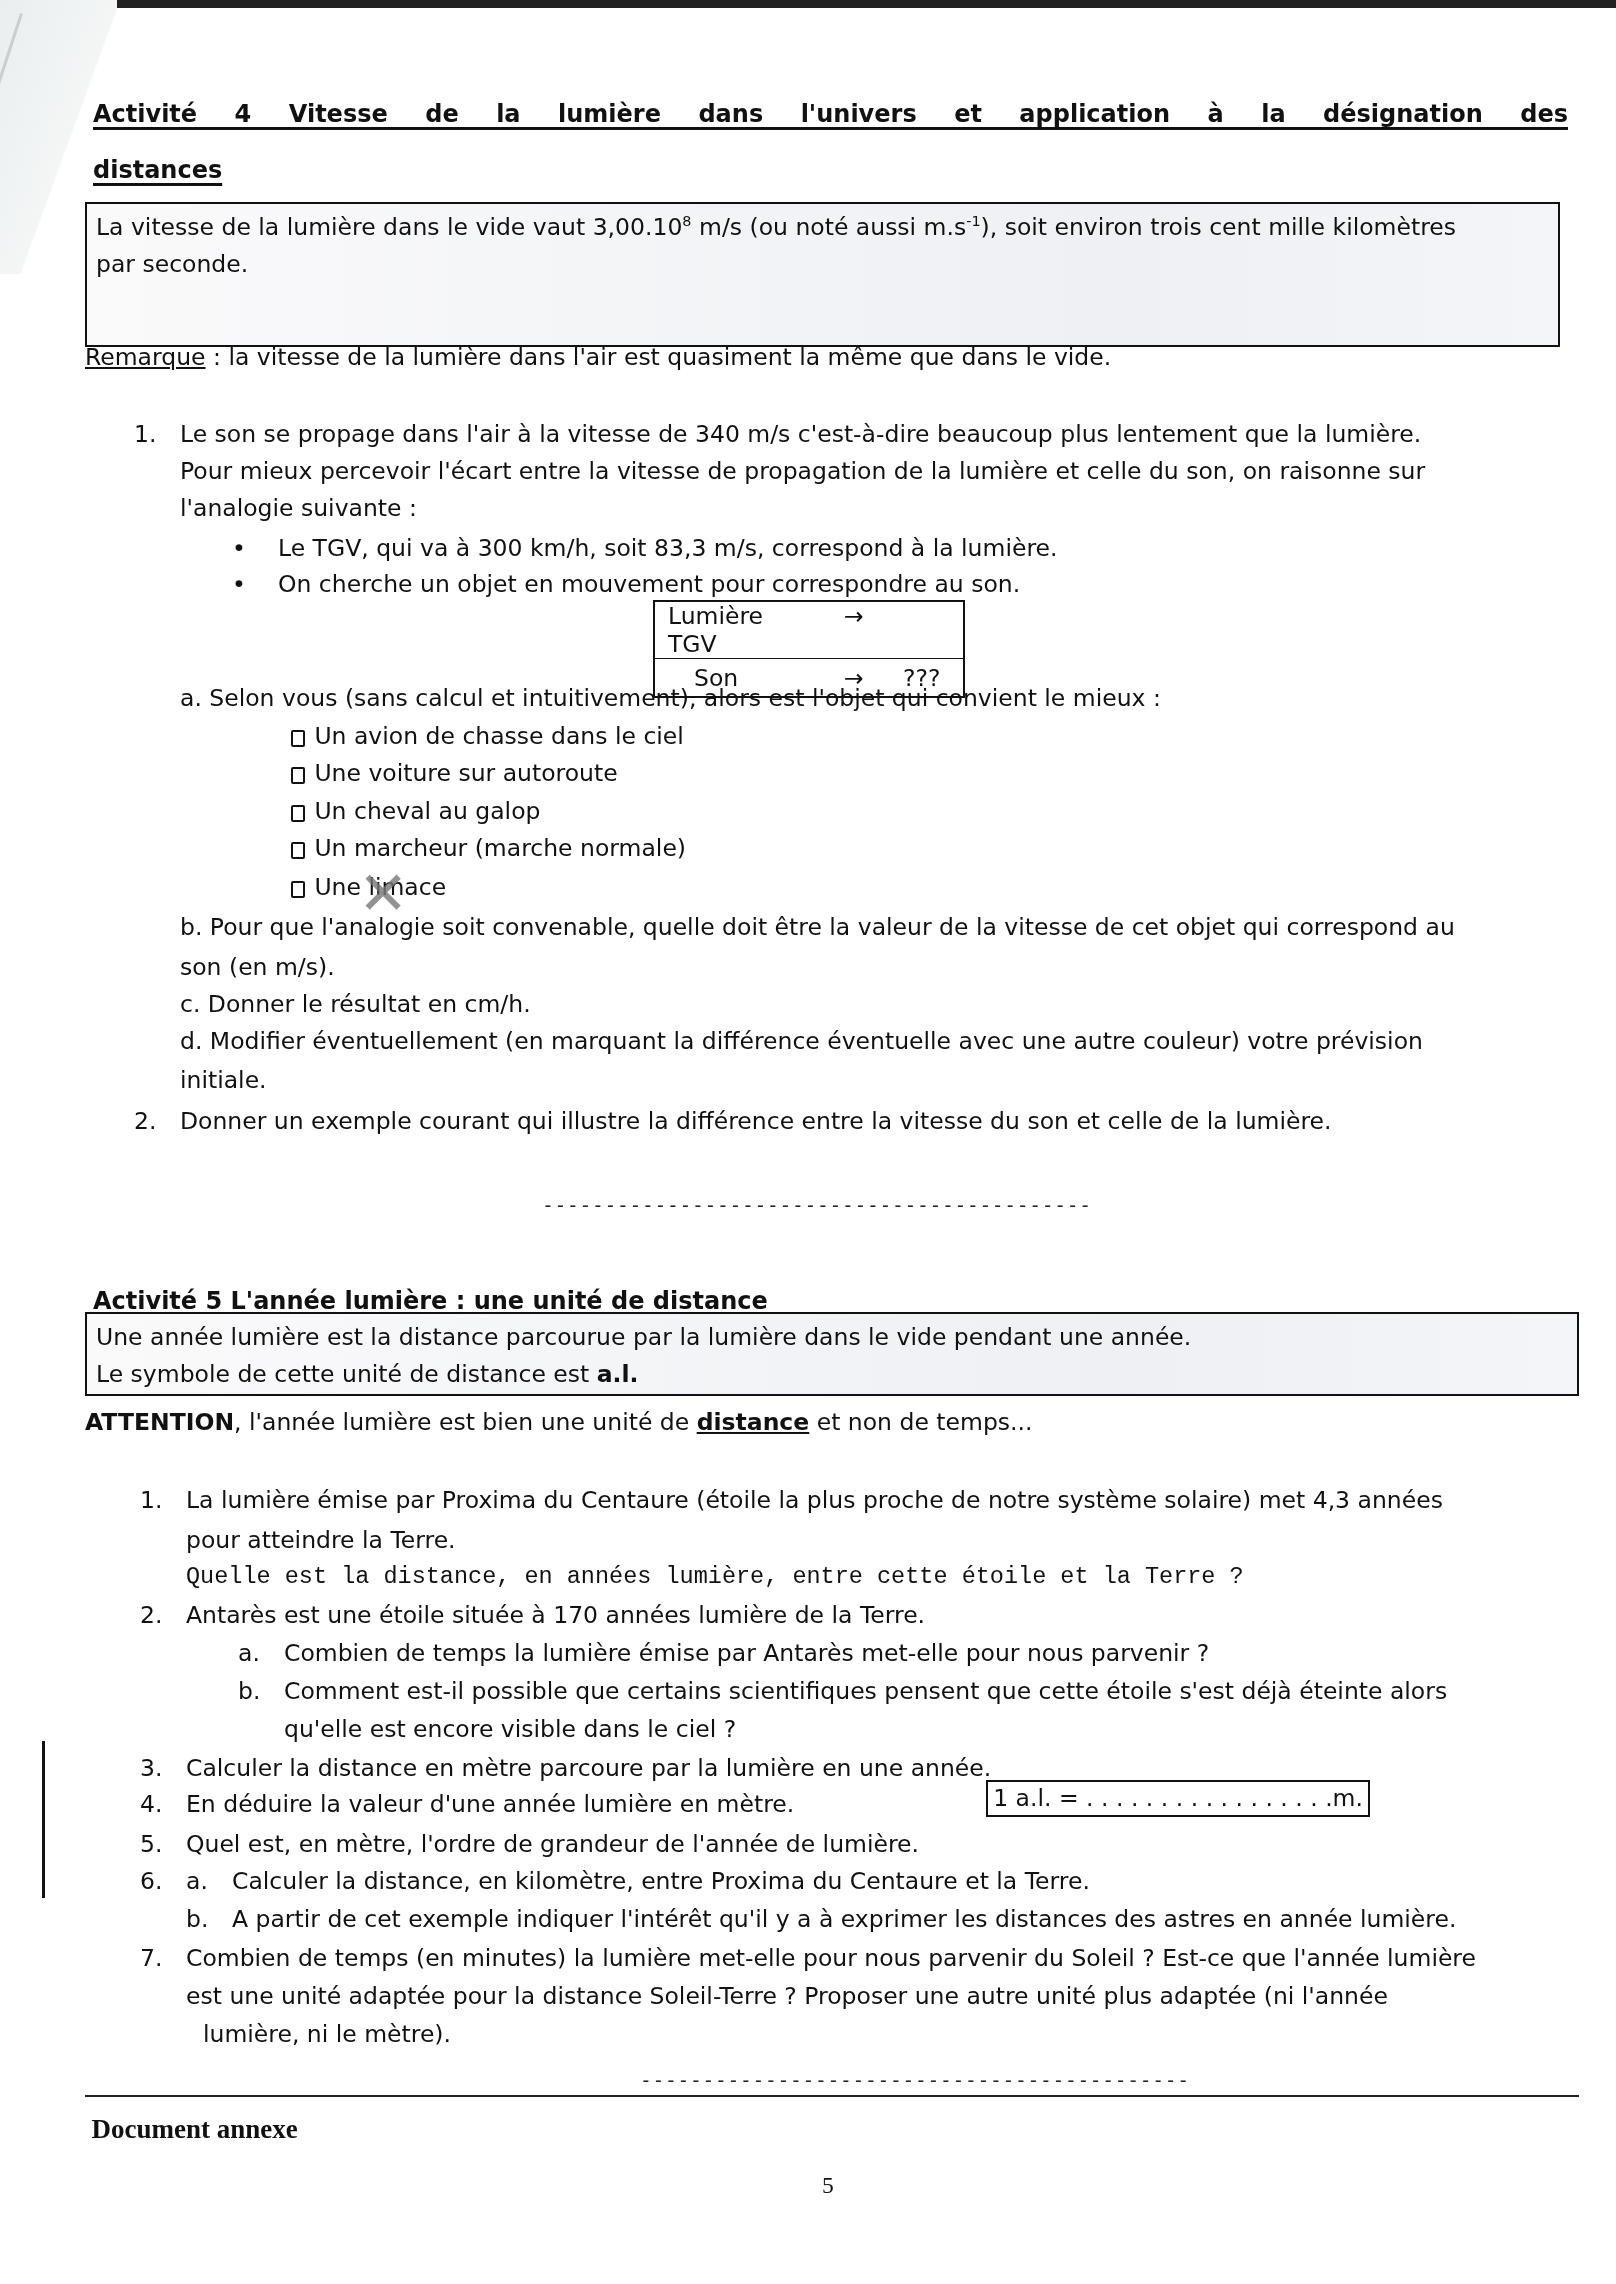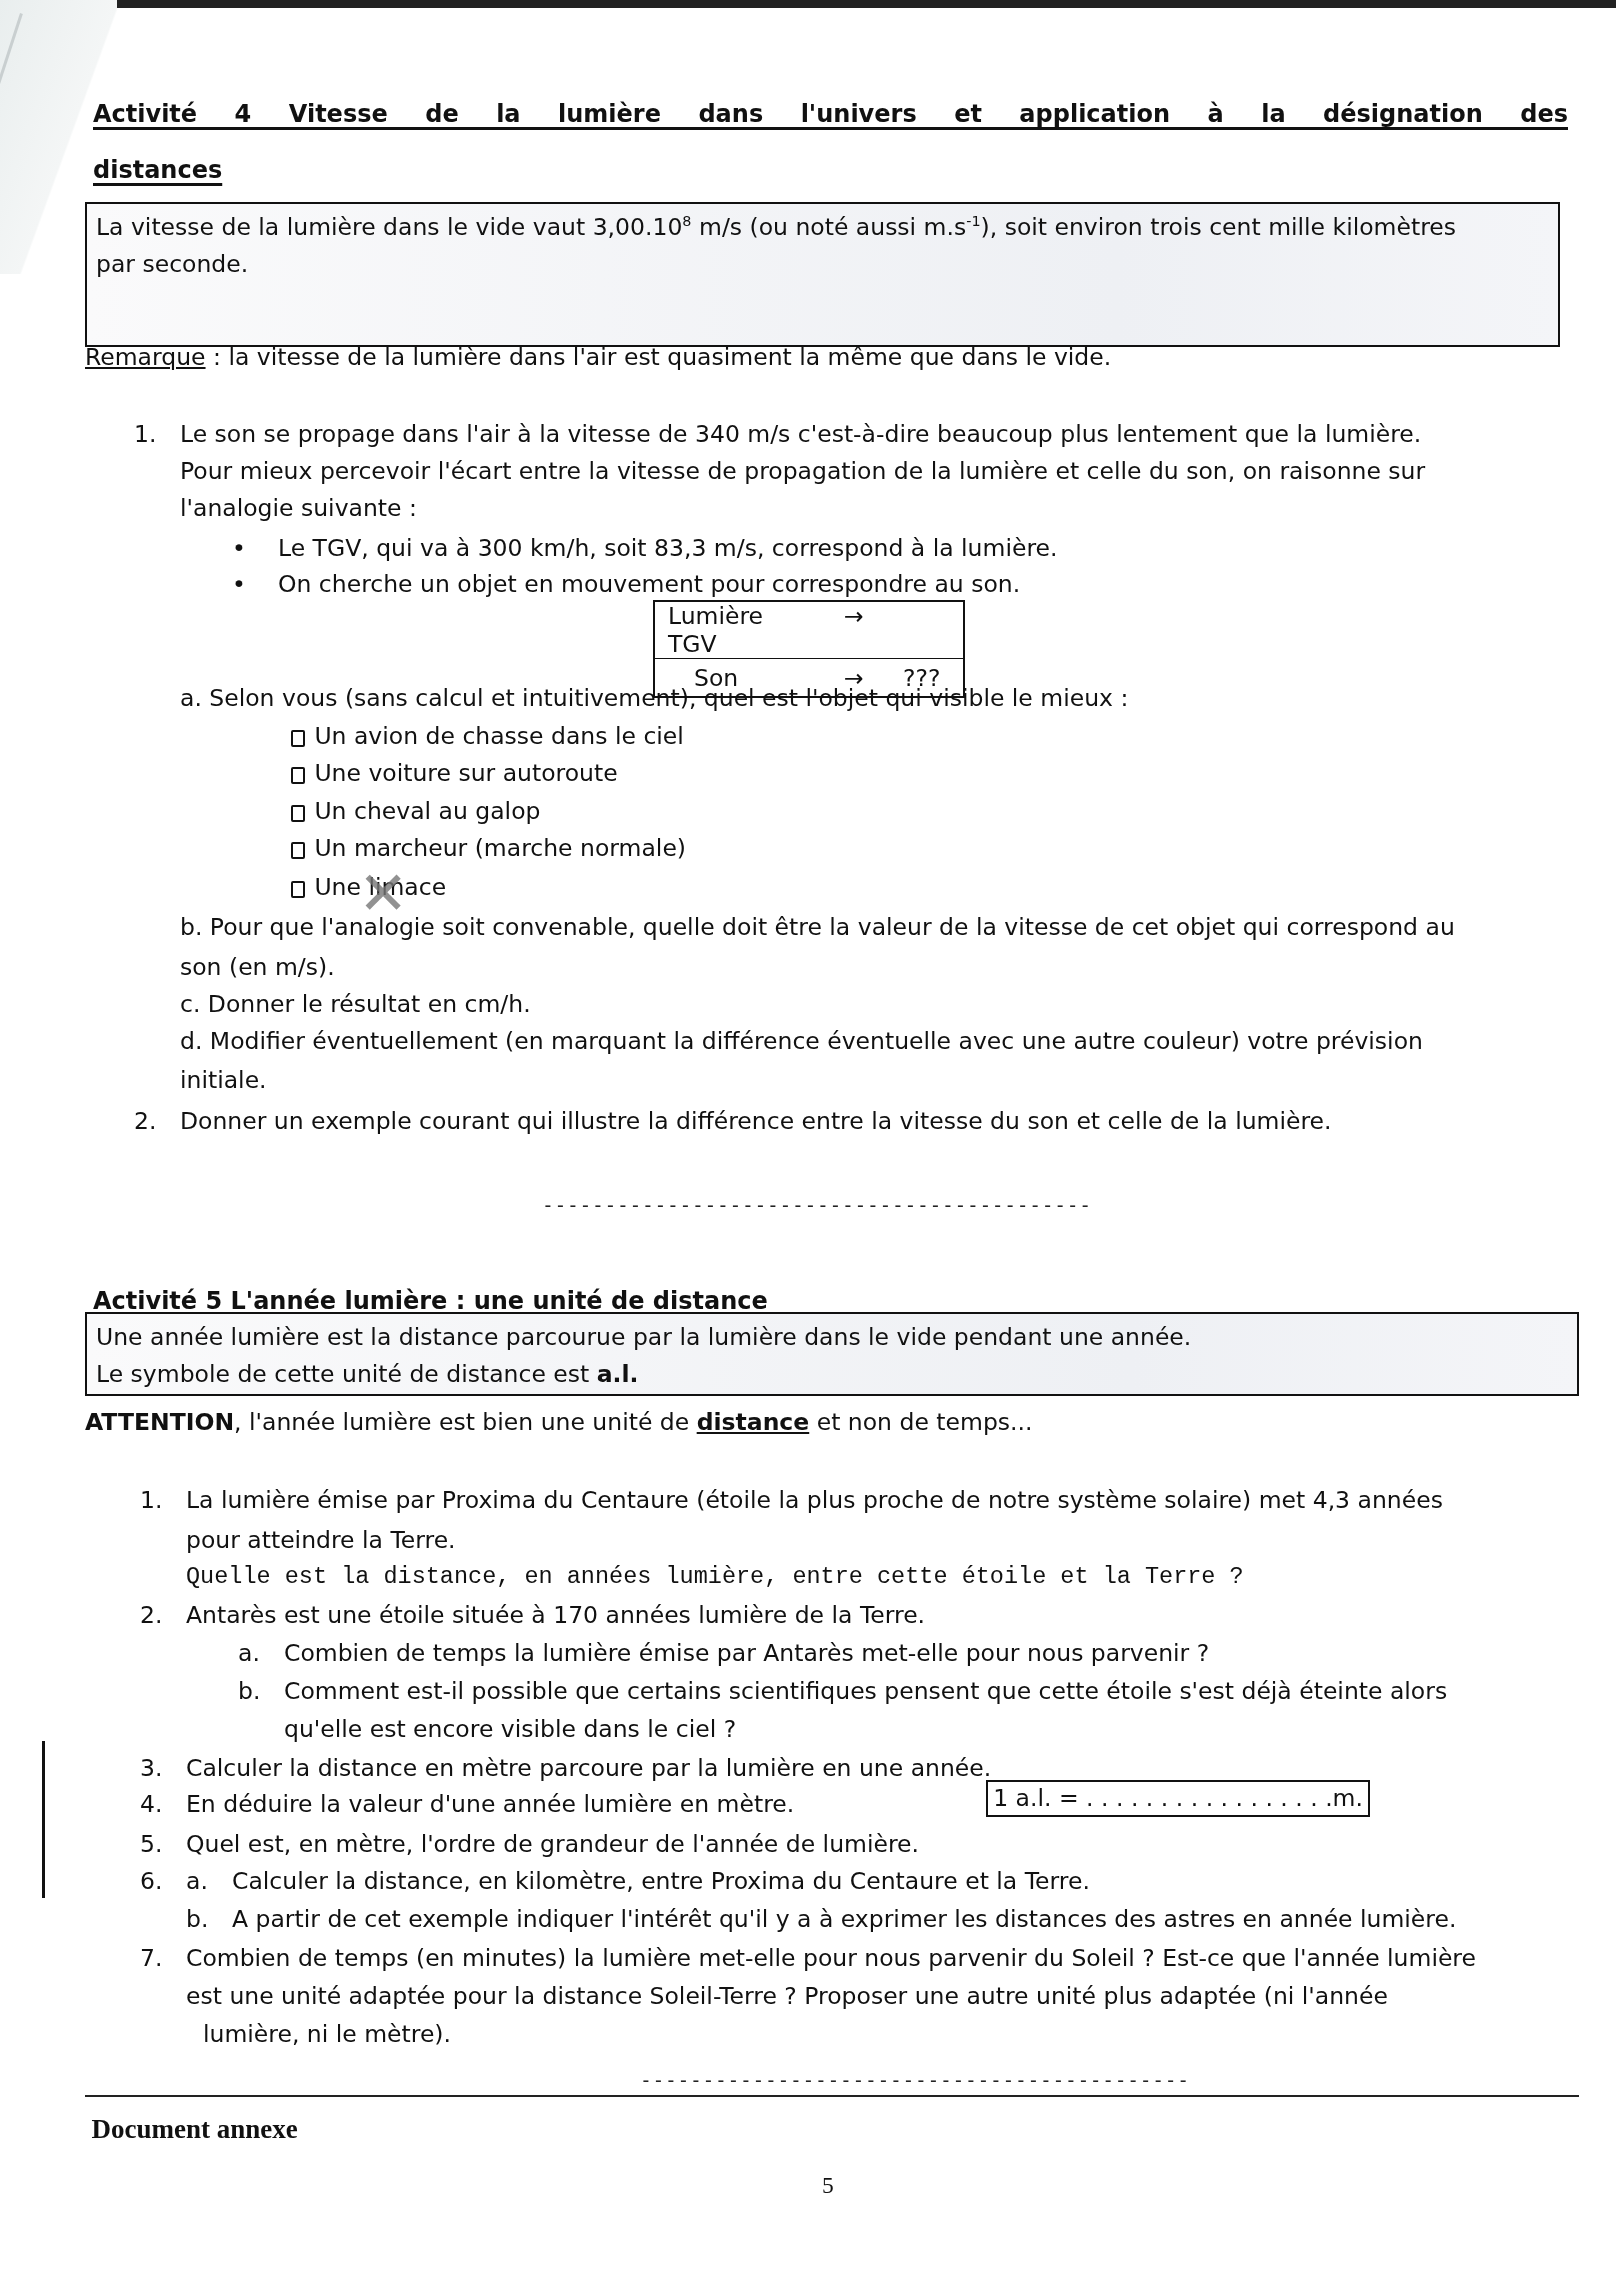--- a/index.html
+++ b/index.html
@@ -106,21 +106,21 @@
       </td>
     </tr>
     <tr>
       <td>
         <span style="display:inline-block;width:176px;padding-left:26px;box-sizing:border-box;">Son</span><span style="display:inline-block;width:59px;">→</span><span>???</span>
       </td>
     </tr>
   </tbody>
     </table>
 
-  <div class="abs line" style="top:679px;left:95px;">a. Selon vous (sans calcul et intuitivement), quel est l'objet qui visible le mieux :</div>
+  <div class="abs line" style="top:679px;left:95px;">a. Selon vous (sans calcul et intuitivement), alors est l'objet qui convient le mieux :</div>
 
   <div class="abs line" style="top:717px;left:206px;">
     <span class="check"></span><span>Un avion de chasse dans le ciel</span>
   </div>
   <div class="abs line" style="top:754px;left:206px;">
     <span class="check"></span><span>Une voiture sur autoroute</span>
   </div>
   <div class="abs line" style="top:792px;left:206px;">
     <span class="check"></span><span>Un cheval au galop</span>
   </div>

